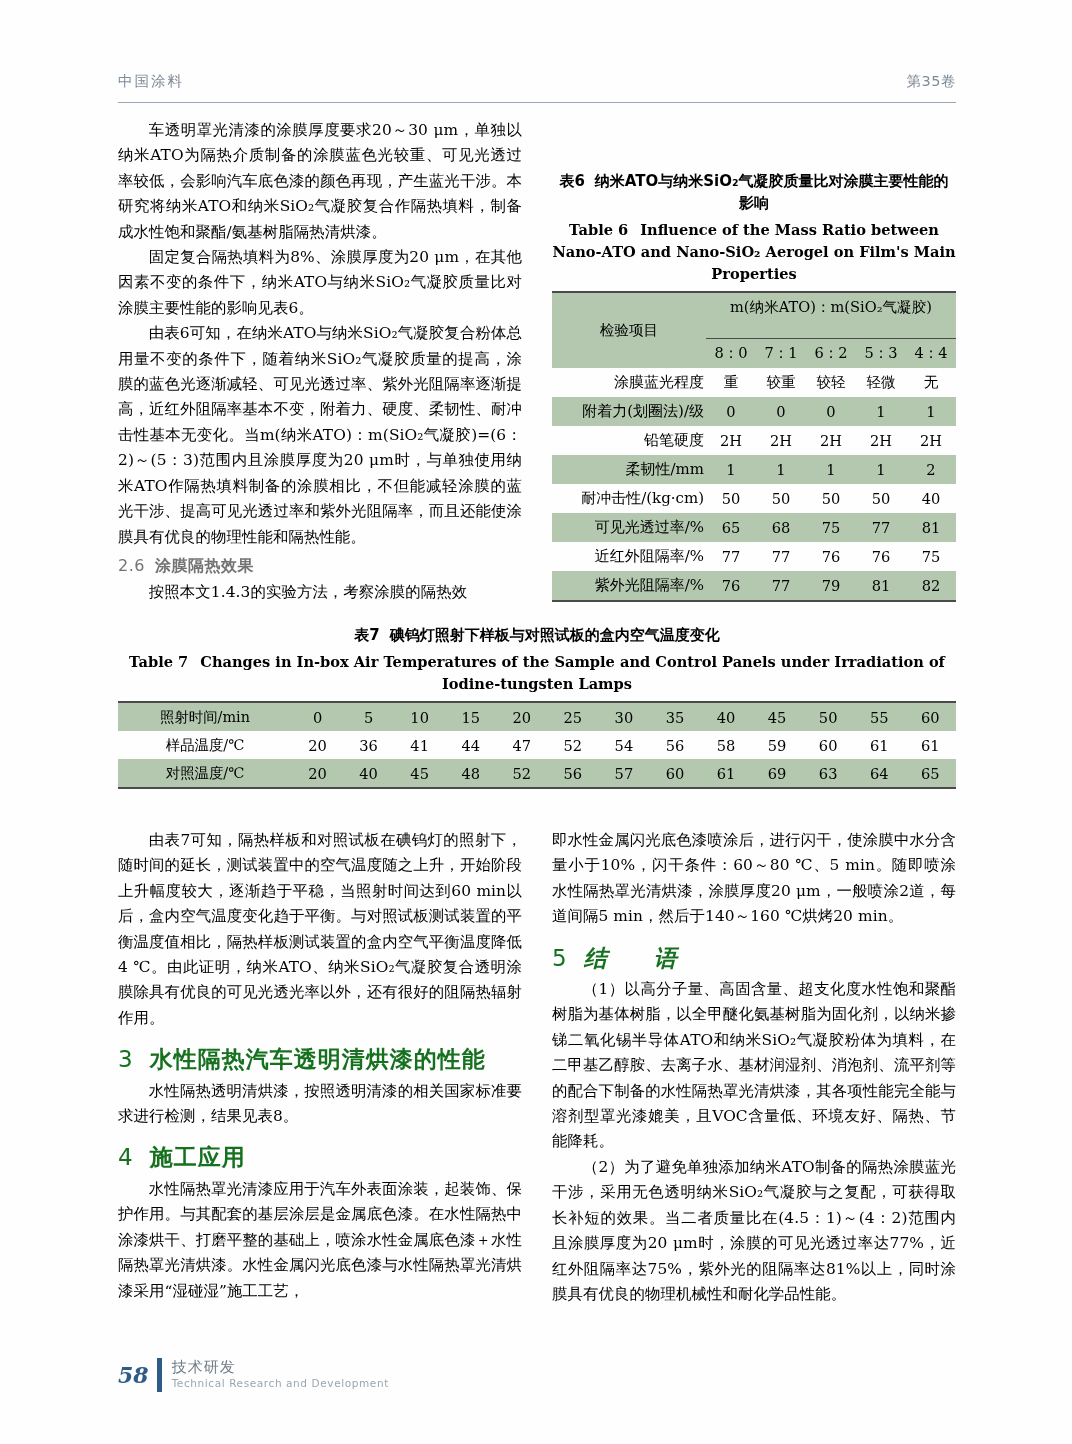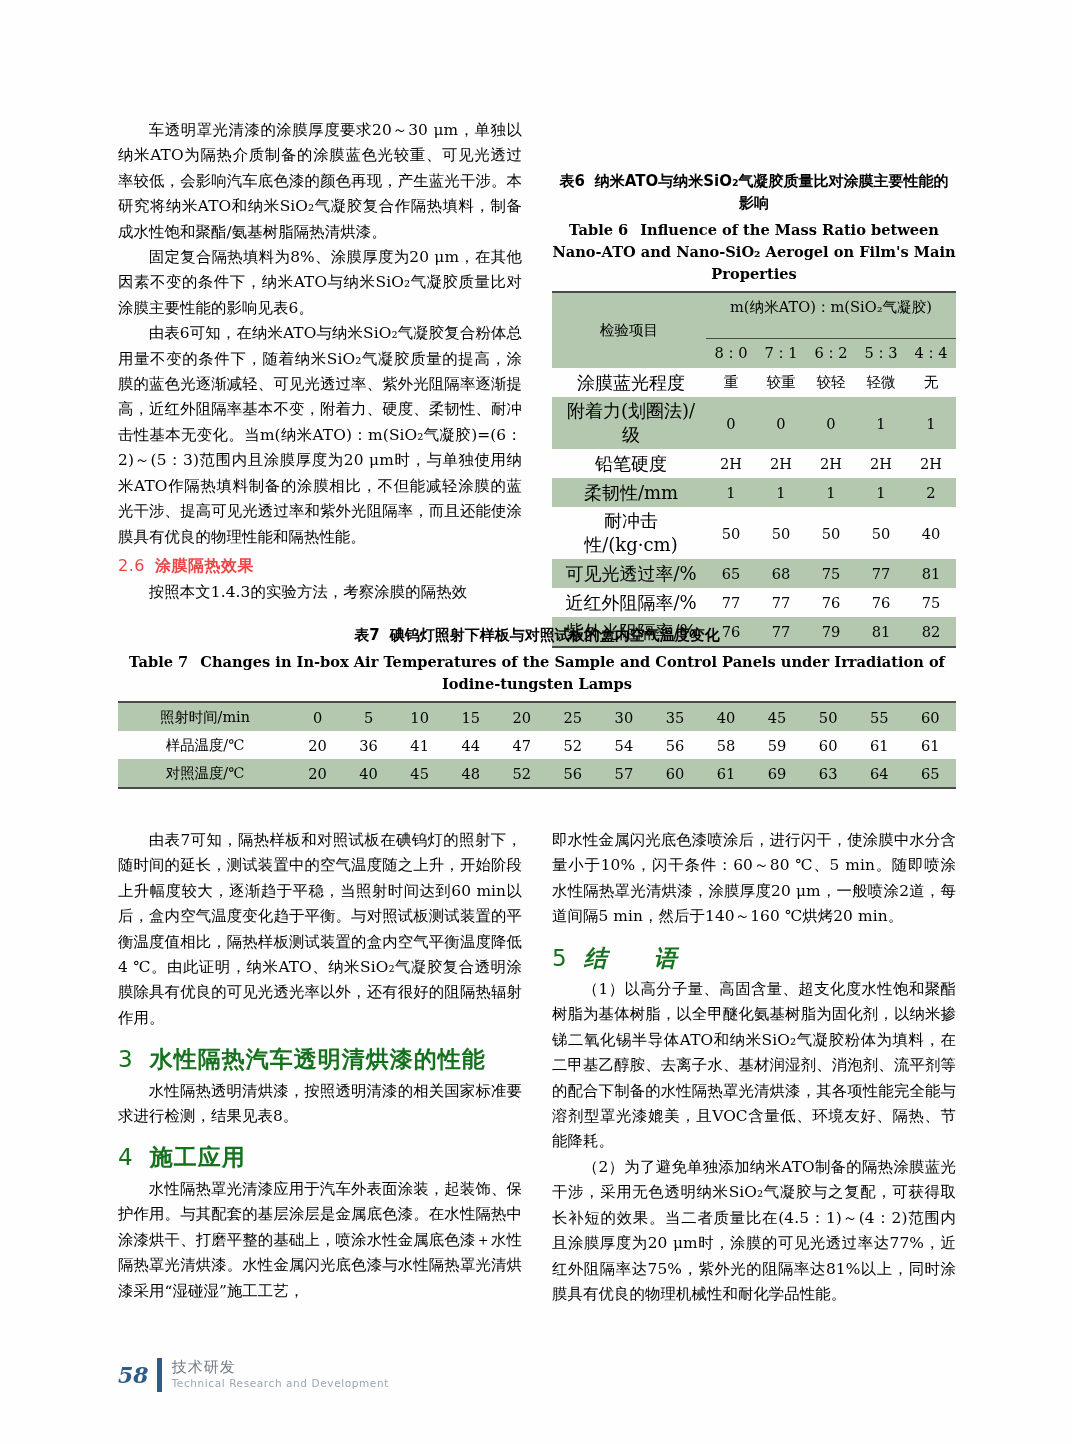--- a/index.html
+++ b/index.html
@@ -51,21 +51,21 @@
 
   p.para {
     margin: 0;
     text-indent: 2em;
     letter-spacing: 0.1px;
   }
   p.noindent { text-indent: 0; }
 
   
   .h-sub {
-    color: #ef4444;
+    color: #737373;
     font-family: "DejaVu Sans", "Liberation Sans", sans-serif;
     font-size: 16px;
     font-weight: bold;
     margin: 3px 0 2px 0;
     letter-spacing: 0.5px;
   }
   .h-sub .hnum { font-weight: normal; margin-right: 10px; }
   .h-main {
     color: #16711f;
     font-family: "DejaVu Sans", "Liberation Sans", sans-serif;
@@ -108,21 +108,21 @@
     padding: 2px 2px;
     font-weight: normal;
   }
   .band { background: #b3c8af; }
   .rule-top { border-top: 2.2px solid #4a4a4a; }
   .rule-bot { border-bottom: 2.2px solid #4a4a4a; }
 
   
   #tbl6-wrap { position: absolute; left: 552px; top: 170px; width: 404px; }
   #tbl6 td { height: 25px; }
-  #tbl6 .lab { text-align: center; padding-left: 6px; font-size: 18px; }
+  #tbl6 .lab { text-align: right; padding-left: 6px; font-size: 15px; }
   #tbl6 .val { text-align: center; font-size: 14.6px; }
   #tbl6 .grouphead {
     text-align: center;
     font-size: 14.6px;
     border-bottom: 1.2px solid #4a4a4a;
     padding-bottom: 18px;
   }
   #tbl6 .itemhead {
     text-align: center;
     font-size: 14.6px;
@@ -169,20 +169,24 @@
     font-size: 10.5px;
     color: #9aa6b1;
     letter-spacing: 0.6px;
   }
 </style>
 </head>
 <body>
 
 <div id="page">
 
+  <div id="runhead">
+    <span class="rh-left">中国涂料</span>
+    <span class="rh-right">第35卷</span>
+  </div>
 
   <div class="col col-left" style="top:118px; height:520px;">
     <p class="para">车透明罩光清漆的涂膜厚度要求20～30 μm，单独以纳米ATO为隔热介质制备的涂膜蓝色光较重、可见光透过率较低，会影响汽车底色漆的颜色再现，产生蓝光干涉。本研究将纳米ATO和纳米SiO₂气凝胶复合作隔热填料，制备成水性饱和聚酯/氨基树脂隔热清烘漆。</p>
     <p class="para">固定复合隔热填料为8%、涂膜厚度为20 μm，在其他因素不变的条件下，纳米ATO与纳米SiO₂气凝胶质量比对涂膜主要性能的影响见表6。</p>
     <p class="para">由表6可知，在纳米ATO与纳米SiO₂气凝胶复合粉体总用量不变的条件下，随着纳米SiO₂气凝胶质量的提高，涂膜的蓝色光逐渐减轻、可见光透过率、紫外光阻隔率逐渐提高，近红外阻隔率基本不变，附着力、硬度、柔韧性、耐冲击性基本无变化。当m(纳米ATO)：m(SiO₂气凝胶)=(6：2)～(5：3)范围内且涂膜厚度为20 μm时，与单独使用纳米ATO作隔热填料制备的涂膜相比，不但能减轻涂膜的蓝光干涉、提高可见光透过率和紫外光阻隔率，而且还能使涂膜具有优良的物理性能和隔热性能。</p>
     <div class="h-sub">
       <span class="hnum">2.6</span><span>涂膜隔热效果</span>
     </div>
     <p class="para">按照本文1.4.3的实验方法，考察涂膜的隔热效</p>
   </div>

